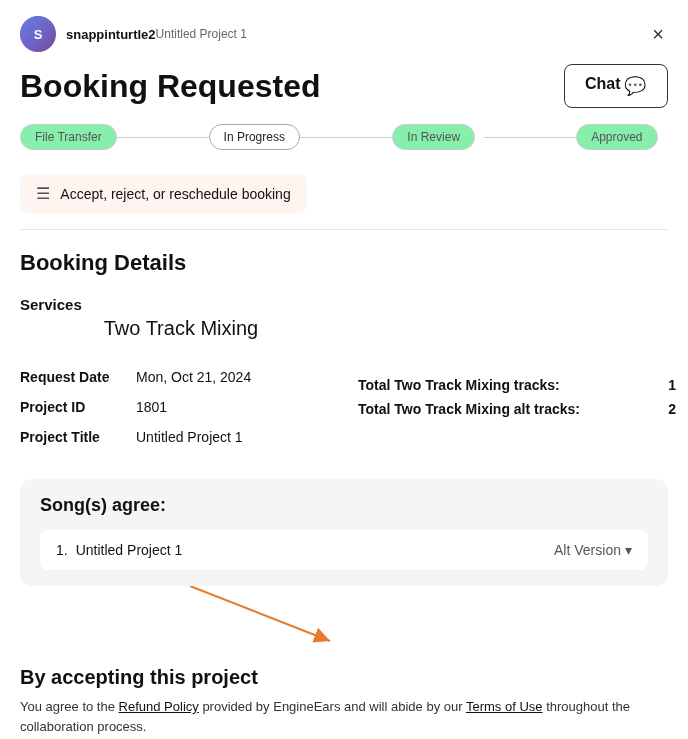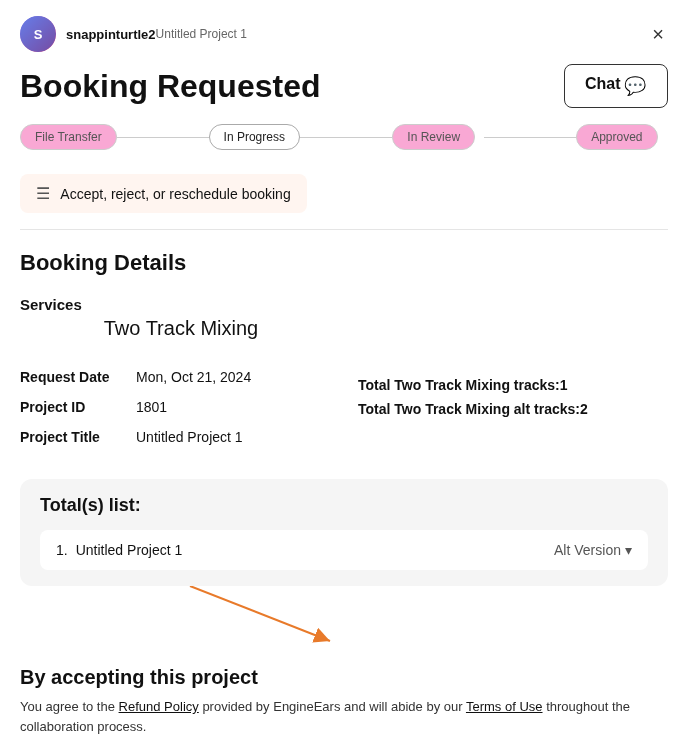--- a/index.html
+++ b/index.html
@@ -133,21 +133,21 @@
       flex: 1;
     }
 
     .step-label {
       border: 1px solid #ccc;
       border-radius: 20px;
       padding: 5px 14px;
       font-size: 12px;
       color: #555;
       white-space: nowrap;
-      background: #f9a8d4;
+      background: #86efac;
     }
 
     .step-label.active {
       background: #fff;
       border-color: #aaa;
       font-weight: 500;
       color: #222;
     }
 
     .step-connector {
@@ -271,21 +271,21 @@
       font-size: 14px;
       color: #111;
     }
 
     .track-info {
       margin-top: 8px;
     }
 
     .track-row {
       display: flex;
-      justify-content: flex-start;
+      justify-content: space-between;
       align-items: center;
       margin-bottom: 8px;
     }
 
     .track-label {
       font-size: 14px;
       font-weight: 600;
       color: #111;
     }
 
@@ -458,21 +458,21 @@
           <div class="track-row">
             <span class="track-label">Total Two Track Mixing alt tracks:</span>
             <span class="track-count">2</span>
           </div>
         </div>
       </div>
     </div>
   </div>
 
   <div class="songs-section">
-    <div class="songs-title">Total(s) list:</div>
+    <div class="songs-title">Song(s) agree:</div>
     <div class="song-item">
       <div class="song-left">
         <span class="song-number">1.</span>
         <span class="song-name">Untitled Project 1</span>
       </div>
       <button class="alt-version-btn">
         <span>Alt Version</span>
         <span>▾</span>
       </button>
     </div>

